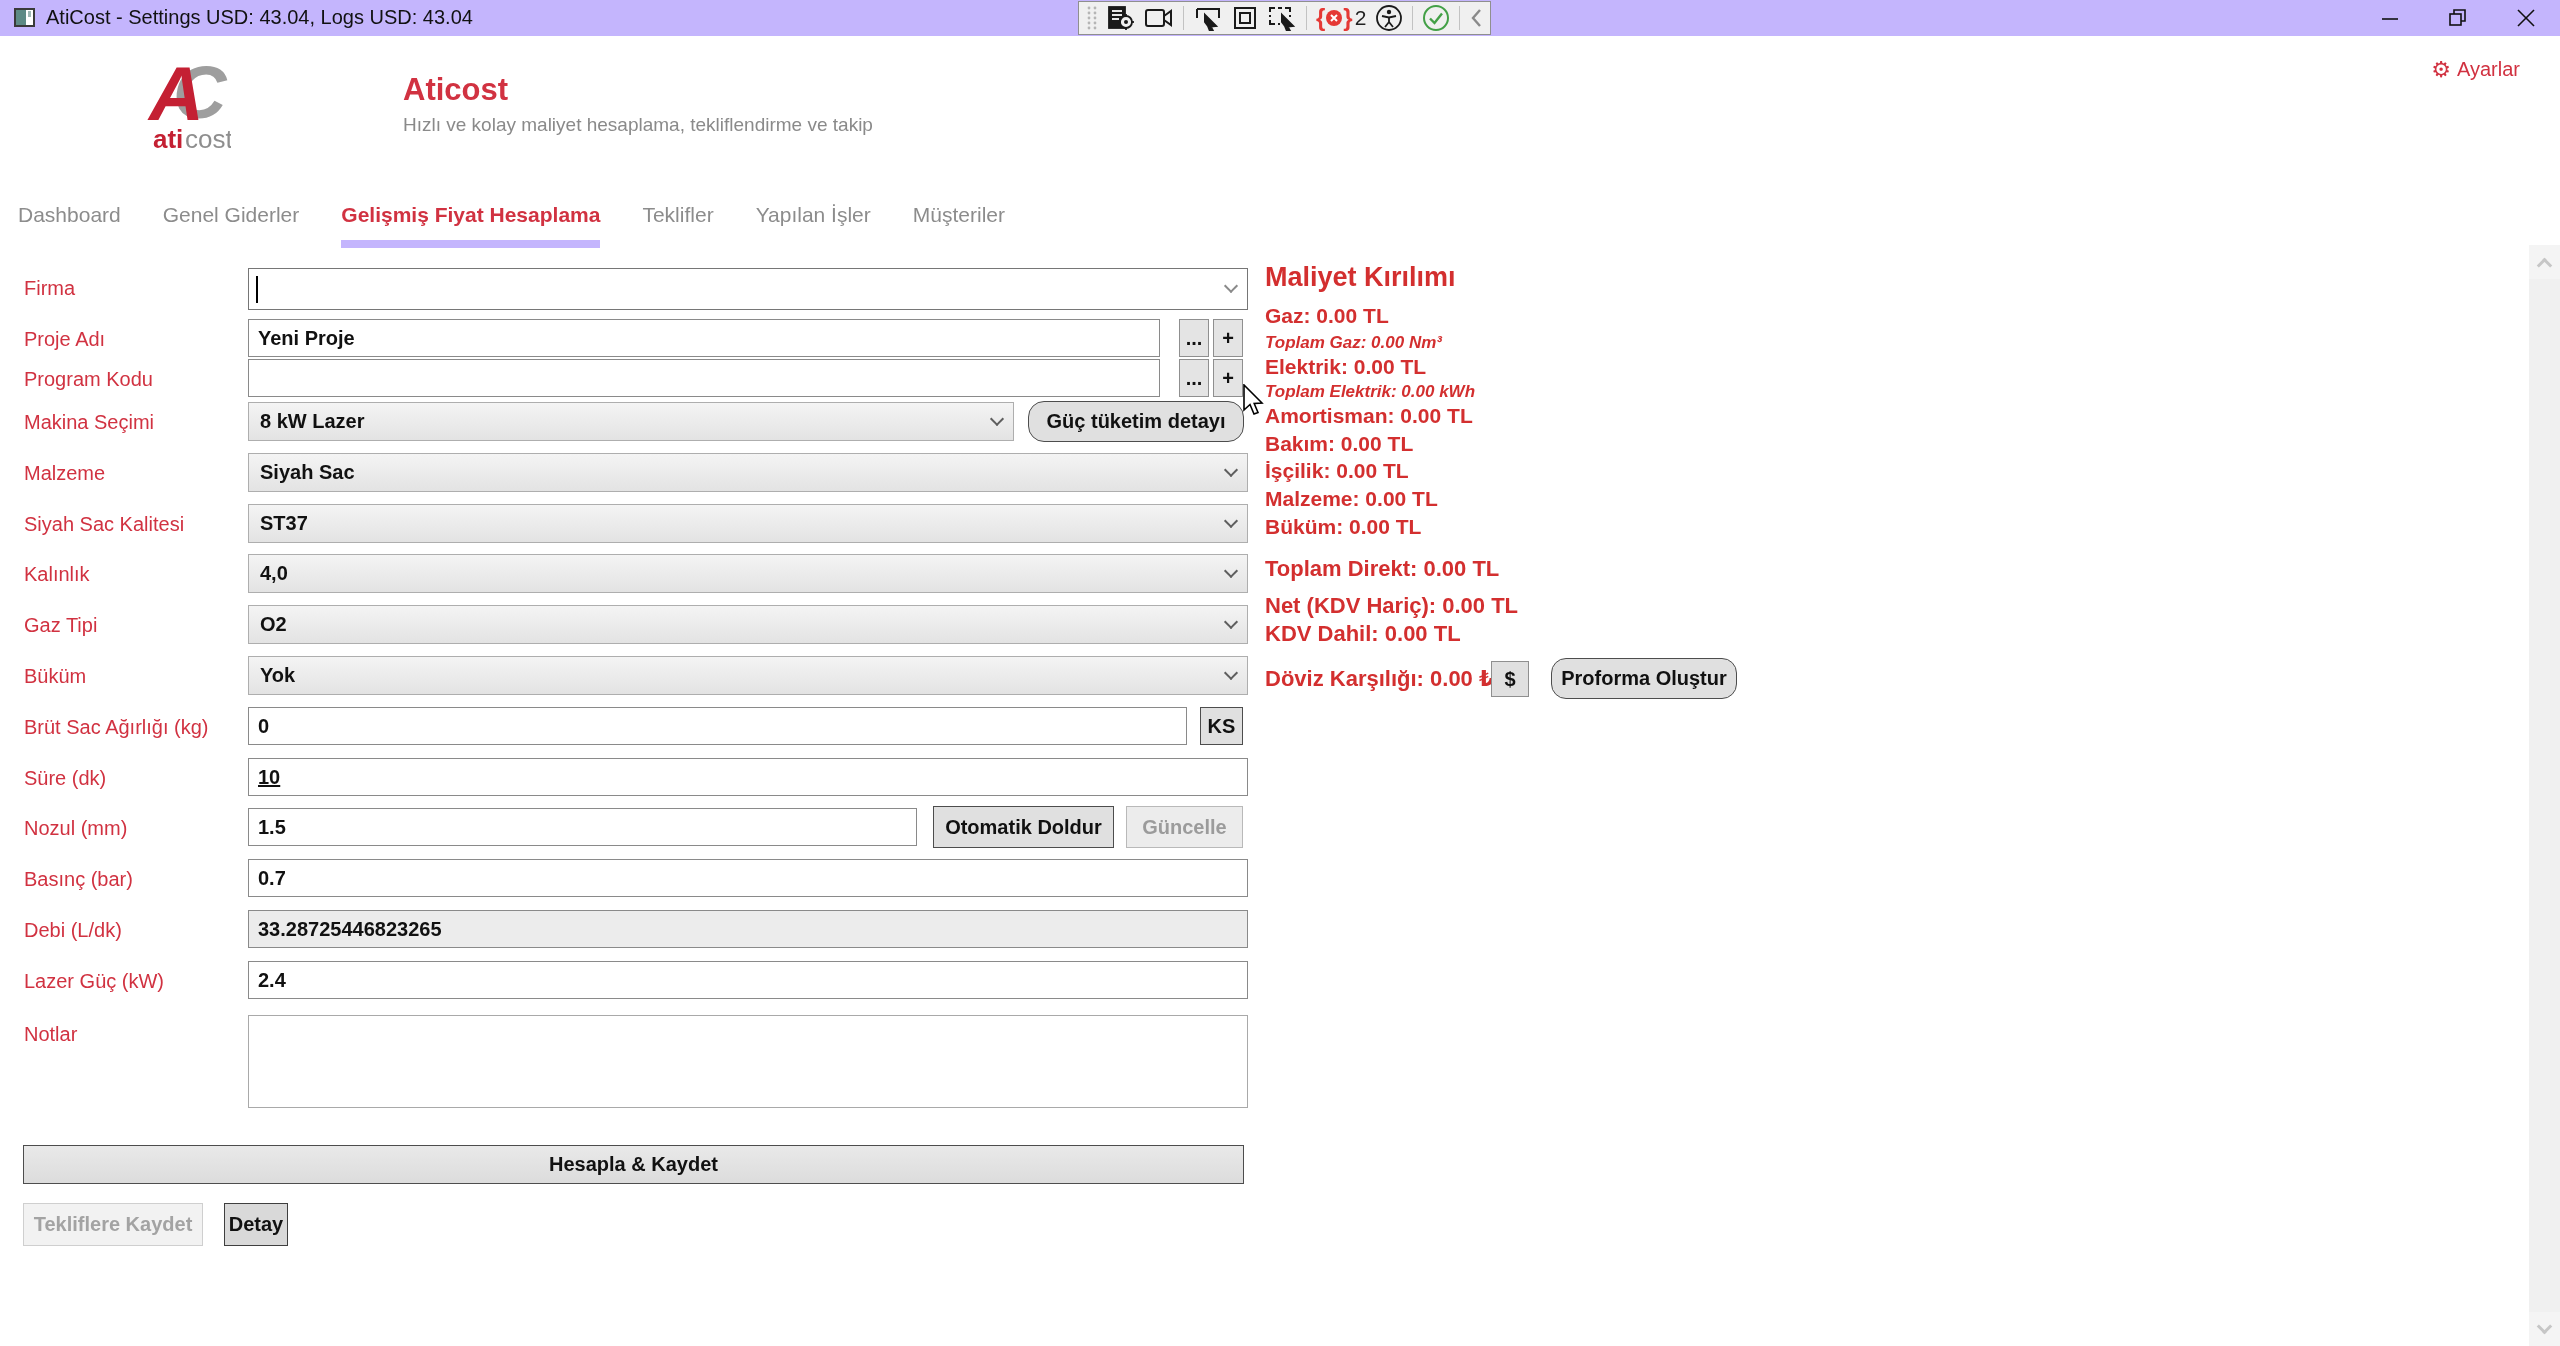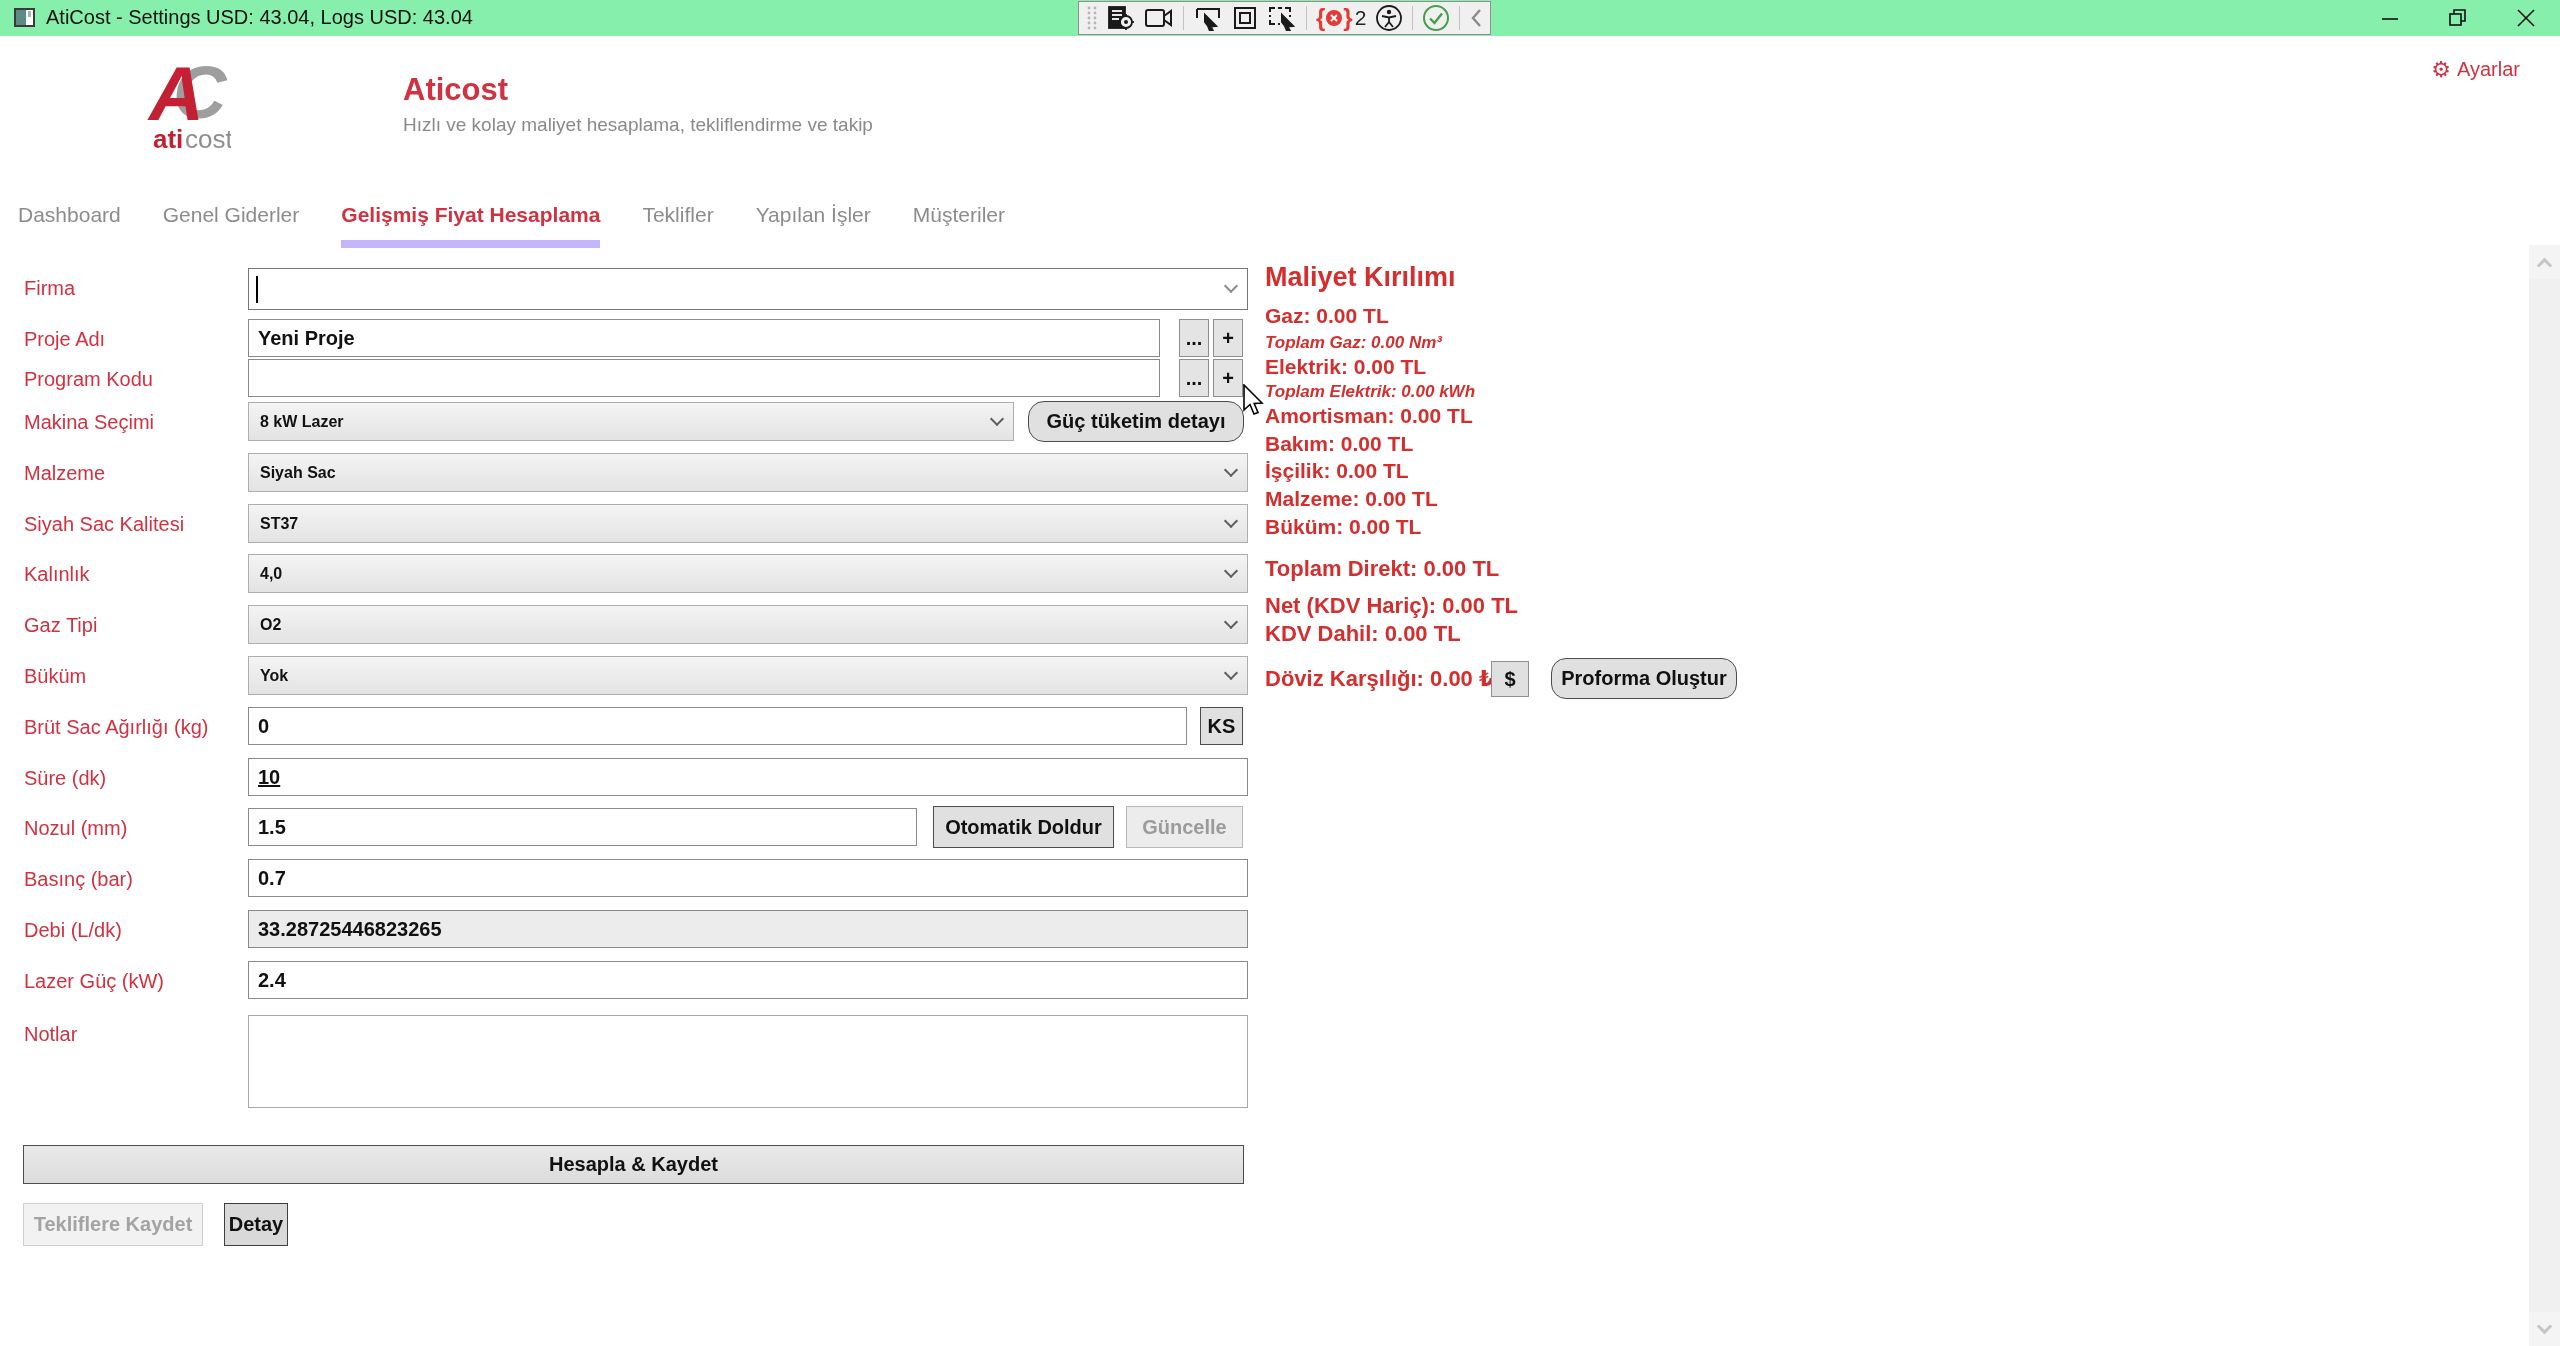--- a/index.html
+++ b/index.html
@@ -1,21 +1,21 @@
 <!DOCTYPE html>
 <html><head>
 <meta charset="utf-8">
 <style>
   * { box-sizing: border-box; margin: 0; padding: 0; }
   html,body { width:2560px; height:1346px; background:#fff; }
   body { font-family:"Liberation Sans","DejaVu Sans",sans-serif; }
   .screen { position:relative; width:2560px; height:1346px; overflow:hidden; background:#ffffff; }
 
   
-  .titlebar { position:absolute; left:0; top:0; width:2560px; height:36px; background:#86efac; }
+  .titlebar { position:absolute; left:0; top:0; width:2560px; height:36px; background:#c4b5fd; }
   .titlebar-title { position:absolute; left:46px; top:6px; font-size:20px; color:#111; white-space:nowrap; }
   .app-icon { position:absolute; left:14px; top:7px; }
   .win-controls { position:absolute; right:0; top:0; height:36px; display:flex; }
   .win-btn { width:68px; height:36px; display:flex; align-items:center; justify-content:center; }
 
   .capture-toolbar { position:absolute; left:1078px; top:1px; height:34px; background:#f0f0f0;
     border:1px solid #8f8f8f; display:flex; align-items:center; padding:0 7px; gap:9px; }
   .tb-divider { width:1px; height:24px; background:#c2c2c2; }
   .tb-item { display:flex; align-items:center; justify-content:center; }
   .tb-badge { display:flex; align-items:center; font-weight:bold; }
@@ -36,21 +36,21 @@
   .tab.active { color:#d13241; font-weight:bold; border-bottom:8px solid #c4b5fd; }
 
   
   .flabel { position:absolute; left:24px; font-size:20px; color:#d13241; white-space:nowrap; line-height:24px; }
   .tinput { position:absolute; left:248px; height:38px; border:1px solid #8a8a8a; background:#fff;
     font-family:inherit; font-size:20px; font-weight:bold; color:#111; padding:0 9px; }
   .tinput.ro { background:#ececec; }
   .combo { position:absolute; left:248px; height:39px; border:1px solid #aeaeae;
     background:linear-gradient(#f4f4f4,#e3e3e3); display:flex; align-items:center; padding:0 11px; }
   .combo.editable { background:#fff; border-color:#767676; }
-  .combo-text { font-size:16px; font-weight:bold; color:#111; }
+  .combo-text { font-size:20px; font-weight:bold; color:#111; }
   .chev { width:10px; height:10px; border-right:2px solid #5e5e5e; border-bottom:2px solid #5e5e5e;
     transform:rotate(45deg); margin-left:auto; margin-top:-6px; }
   .btn { position:absolute; background:#e0e0e0; border:1px solid #4d4d4d; color:#111;
     font-family:inherit; font-size:20px; font-weight:bold; display:flex; align-items:center; justify-content:center; }
   .btn-sm { background:#e4e4e4; border:1px solid #8f8f8f; }
   .btn.dis { background:#ececec; border:1px solid #b9b9b9; color:#9b9b9b; }
   .btn.dis-lighter { background:#f2f2f2; border:1px solid #cfcfcf; color:#a3a3a3; }
   .notes { position:absolute; left:248px; top:1015px; width:1000px; height:93px; border:1px solid #a9a9a9;
     resize:none; font-family:inherit; font-size:20px; }
   .caret { position:absolute; left:256px; top:276px; width:2px; height:27px; background:#000; }

